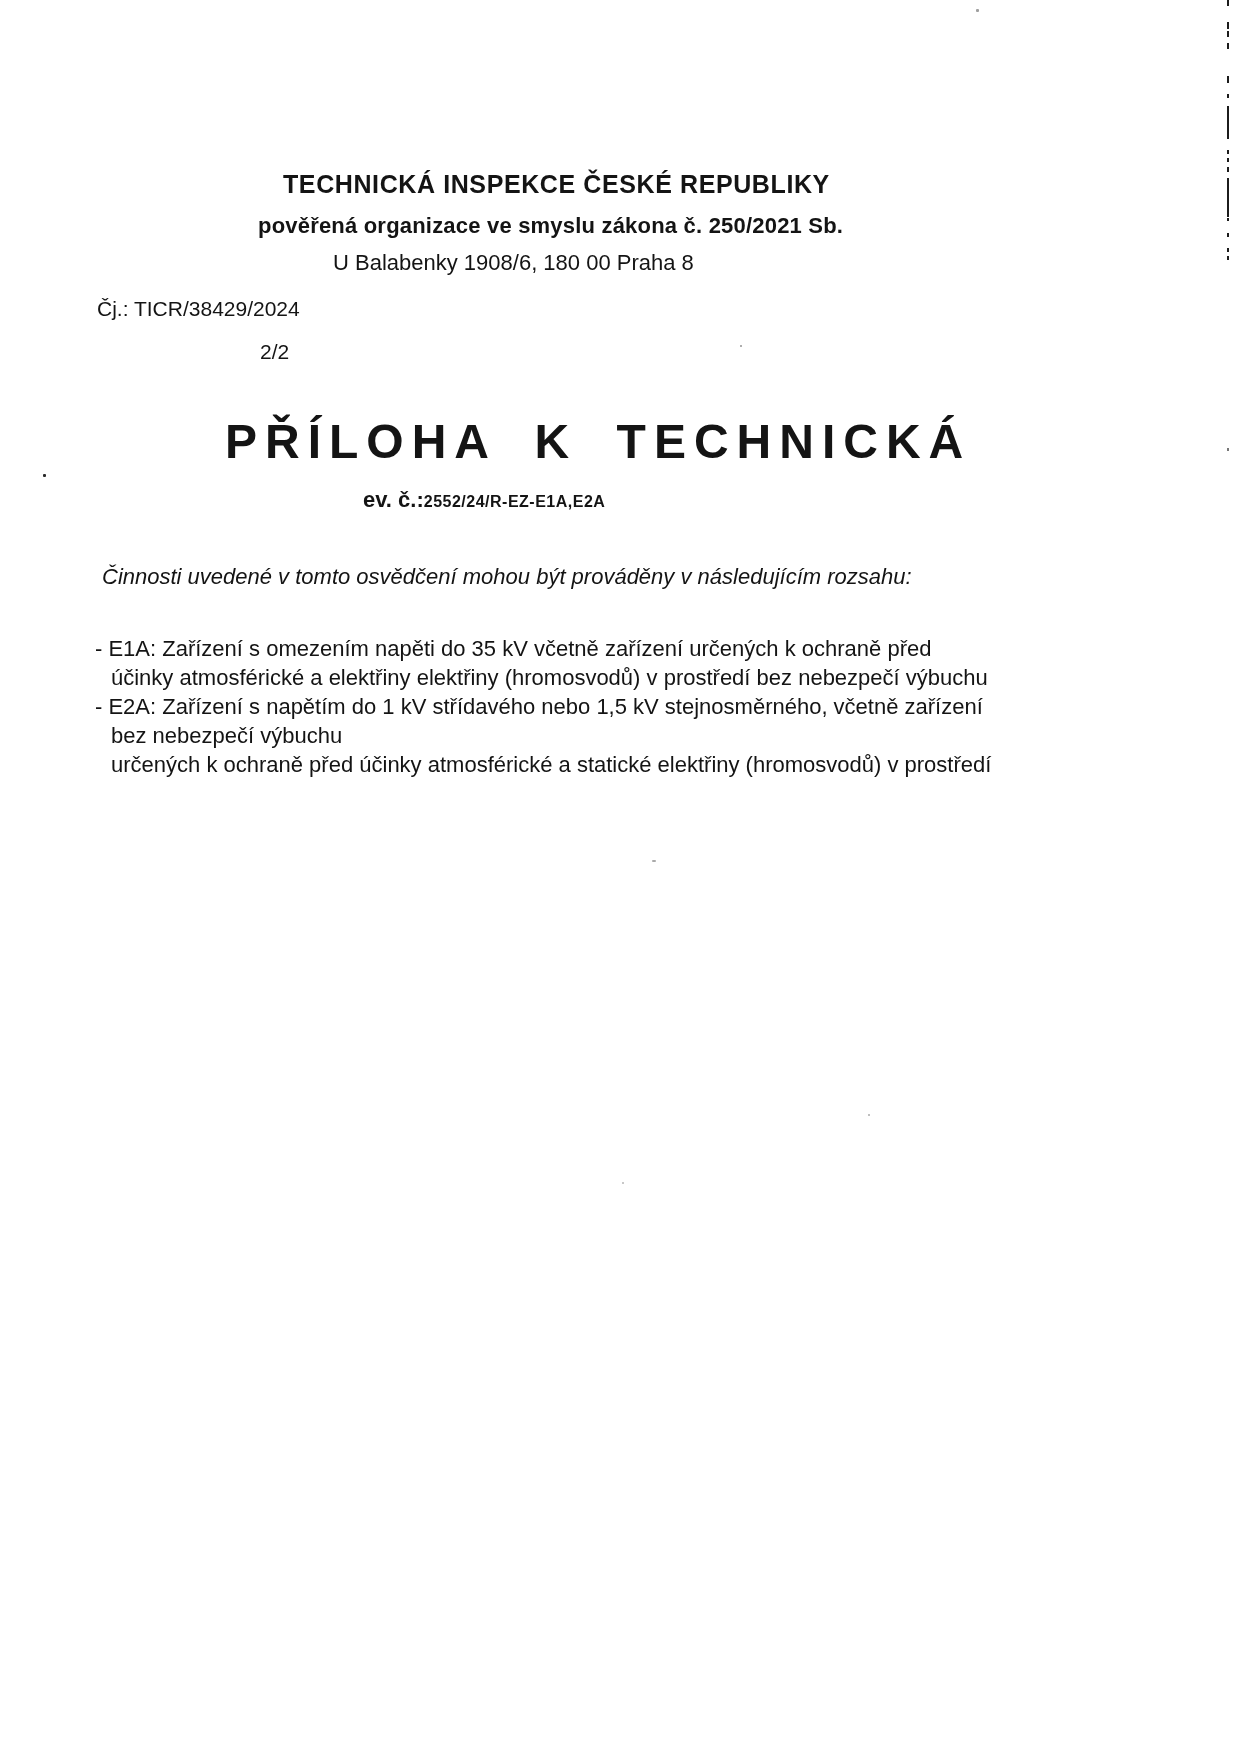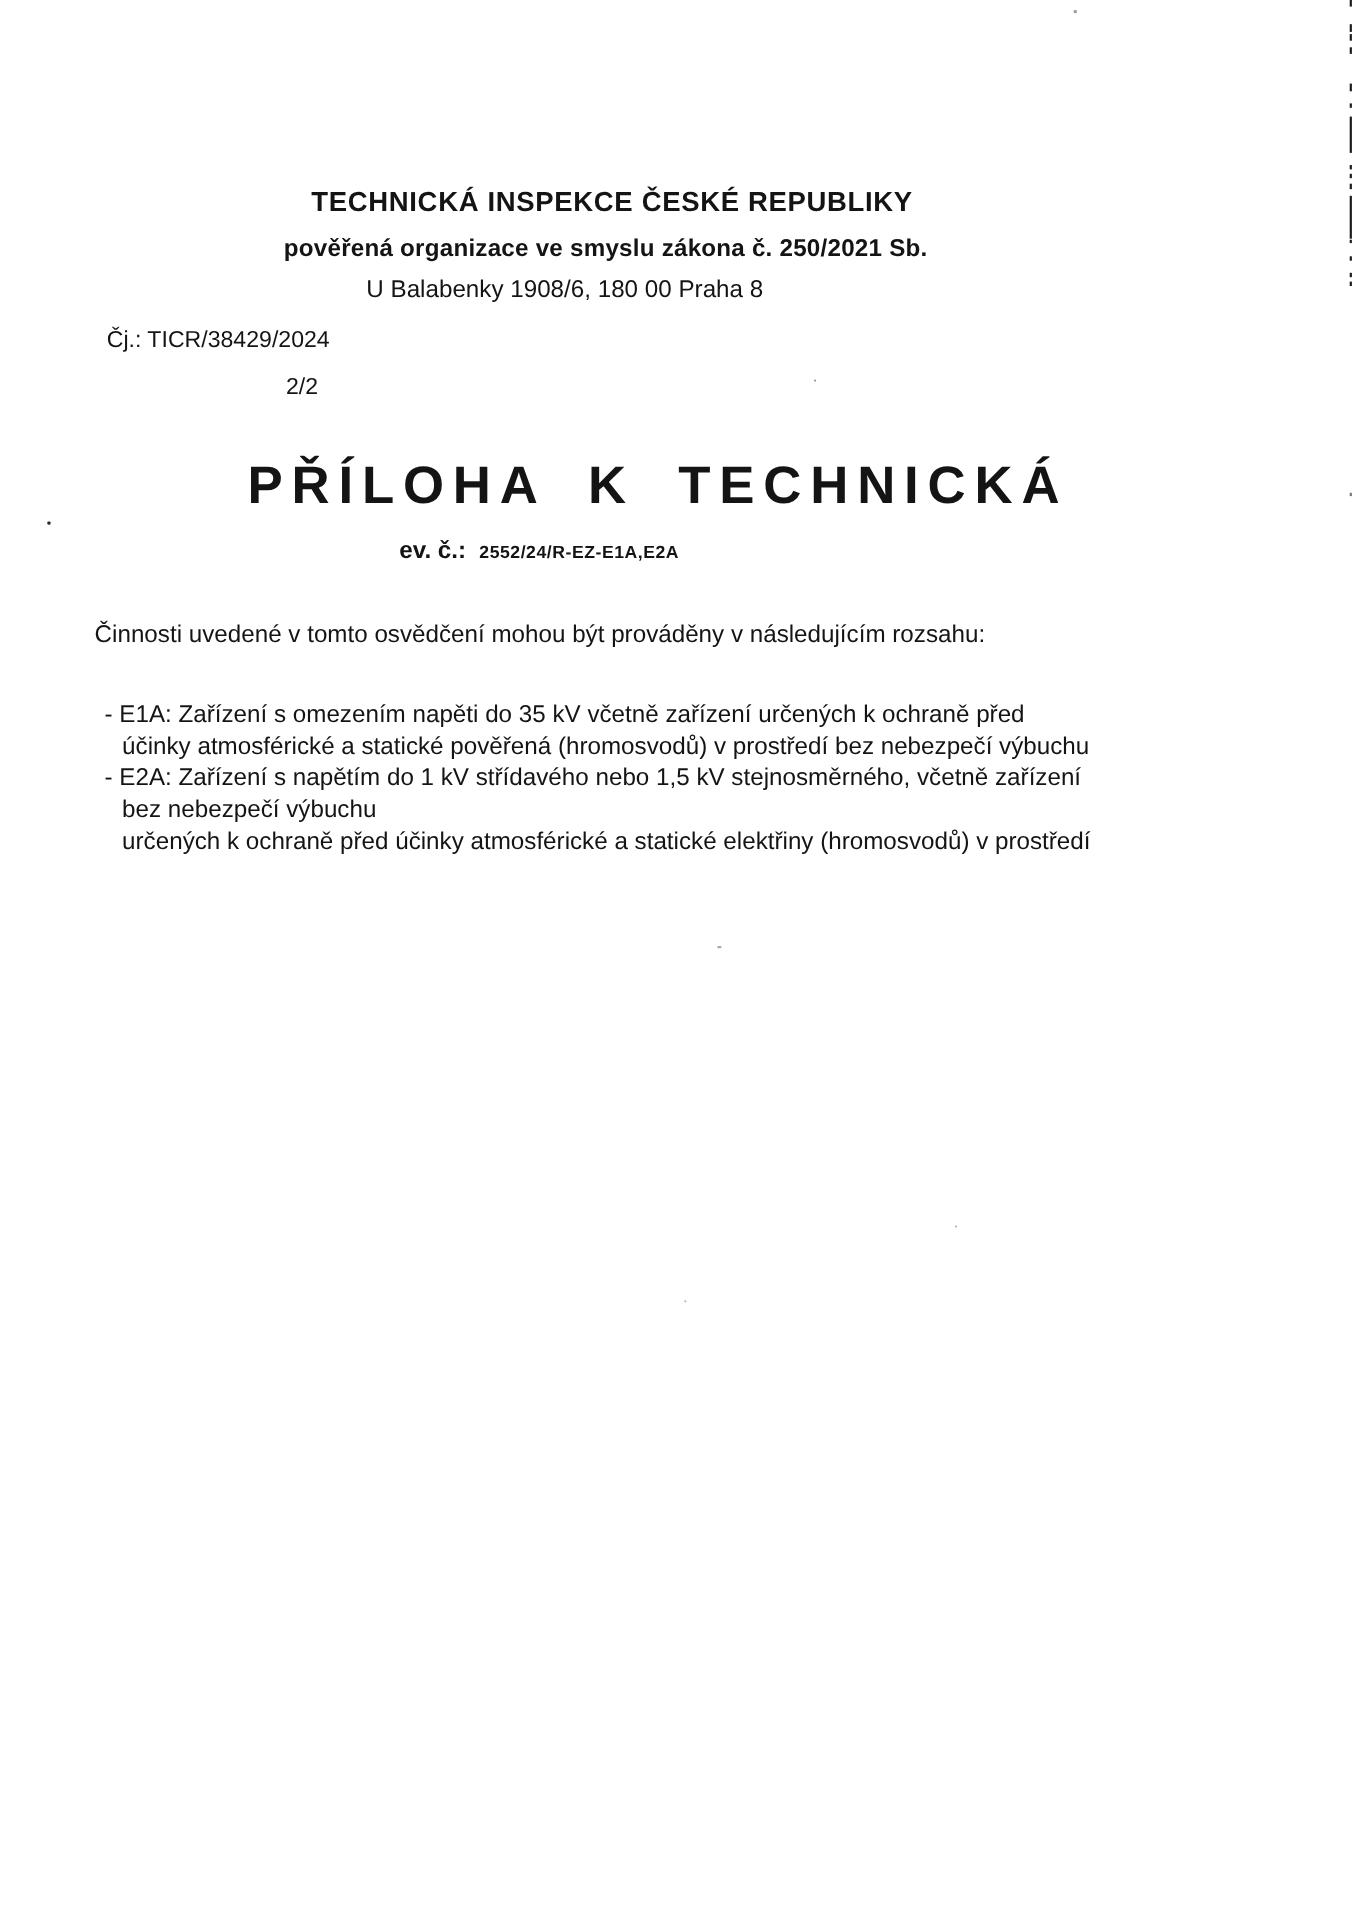--- a/index.html
+++ b/index.html
@@ -35,28 +35,29 @@
     font-size: 21px;
   }
   .doc-title {
     top: 414px; left: 225px;
     font-size: 48px; font-weight: bold;
     letter-spacing: 8px; word-spacing: 18px;
     line-height: 56px;
   }
   .ev-row {
     top: 487px; left: 363px;
-    display: flex; align-items: baseline; gap: 12px;
+    display: flex; align-items: baseline; 
   }
   .ev-label { font-size: 22px; font-weight: bold; }
   .ev-number { font-size: 16px; font-weight: bold; letter-spacing: 0.5px; }
 
   .scope-intro {
-    top: 564px; left: 86px;
+    top: 564px; left: 102px;
     font-size: 22px;
+    font-style: italic;
   }
   .scope-list {
     top: 634px; left: 95px;
     font-size: 22px; line-height: 29px;
   }
   .scope-line { white-space: nowrap; }
   .scope-line.cont { margin-left: 16px; }
 
   
   .edge-marks { position: absolute; top: 0; left: 1227px; width: 3px; height: 100%; }
@@ -79,21 +80,21 @@
 
   <div class="abs ev-row">
     <span class="ev-label">ev. č.:</span>
     <span class="ev-number">2552/24/R-EZ-E1A,E2A</span>
   </div>
 
   <div class="abs scope-intro">Činnosti uvedené v tomto osvědčení mohou být prováděny v následujícím rozsahu:</div>
 
   <div class="abs scope-list">
     <div class="scope-line">- E1A: Zařízení s omezením napěti do 35 kV včetně zařízení určených k ochraně před</div>
-    <div class="scope-line cont">účinky atmosférické a statické pověřená (hromosvodů) v prostředí bez nebezpečí výbuchu</div>
+    <div class="scope-line cont">účinky atmosférické a elektřiny elektřiny (hromosvodů) v prostředí bez nebezpečí výbuchu</div>
     <div class="scope-line">- E2A: Zařízení s napětím do 1 kV střídavého nebo 1,5 kV stejnosměrného, včetně zařízení</div>
     <div class="scope-line cont">bez nebezpečí výbuchu</div>
     <div class="scope-line cont">určených k ochraně před účinky atmosférické a statické elektřiny (hromosvodů) v prostředí</div>
   </div>
 
   <div class="edge-marks">
     <div class="edge-seg" style="top:0;height:6px;"></div>
     <div class="edge-seg" style="top:22px;height:7px;"></div>
     <div class="edge-seg" style="top:31px;height:6px;"></div>
     <div class="edge-seg" style="top:43px;height:6px;"></div>

